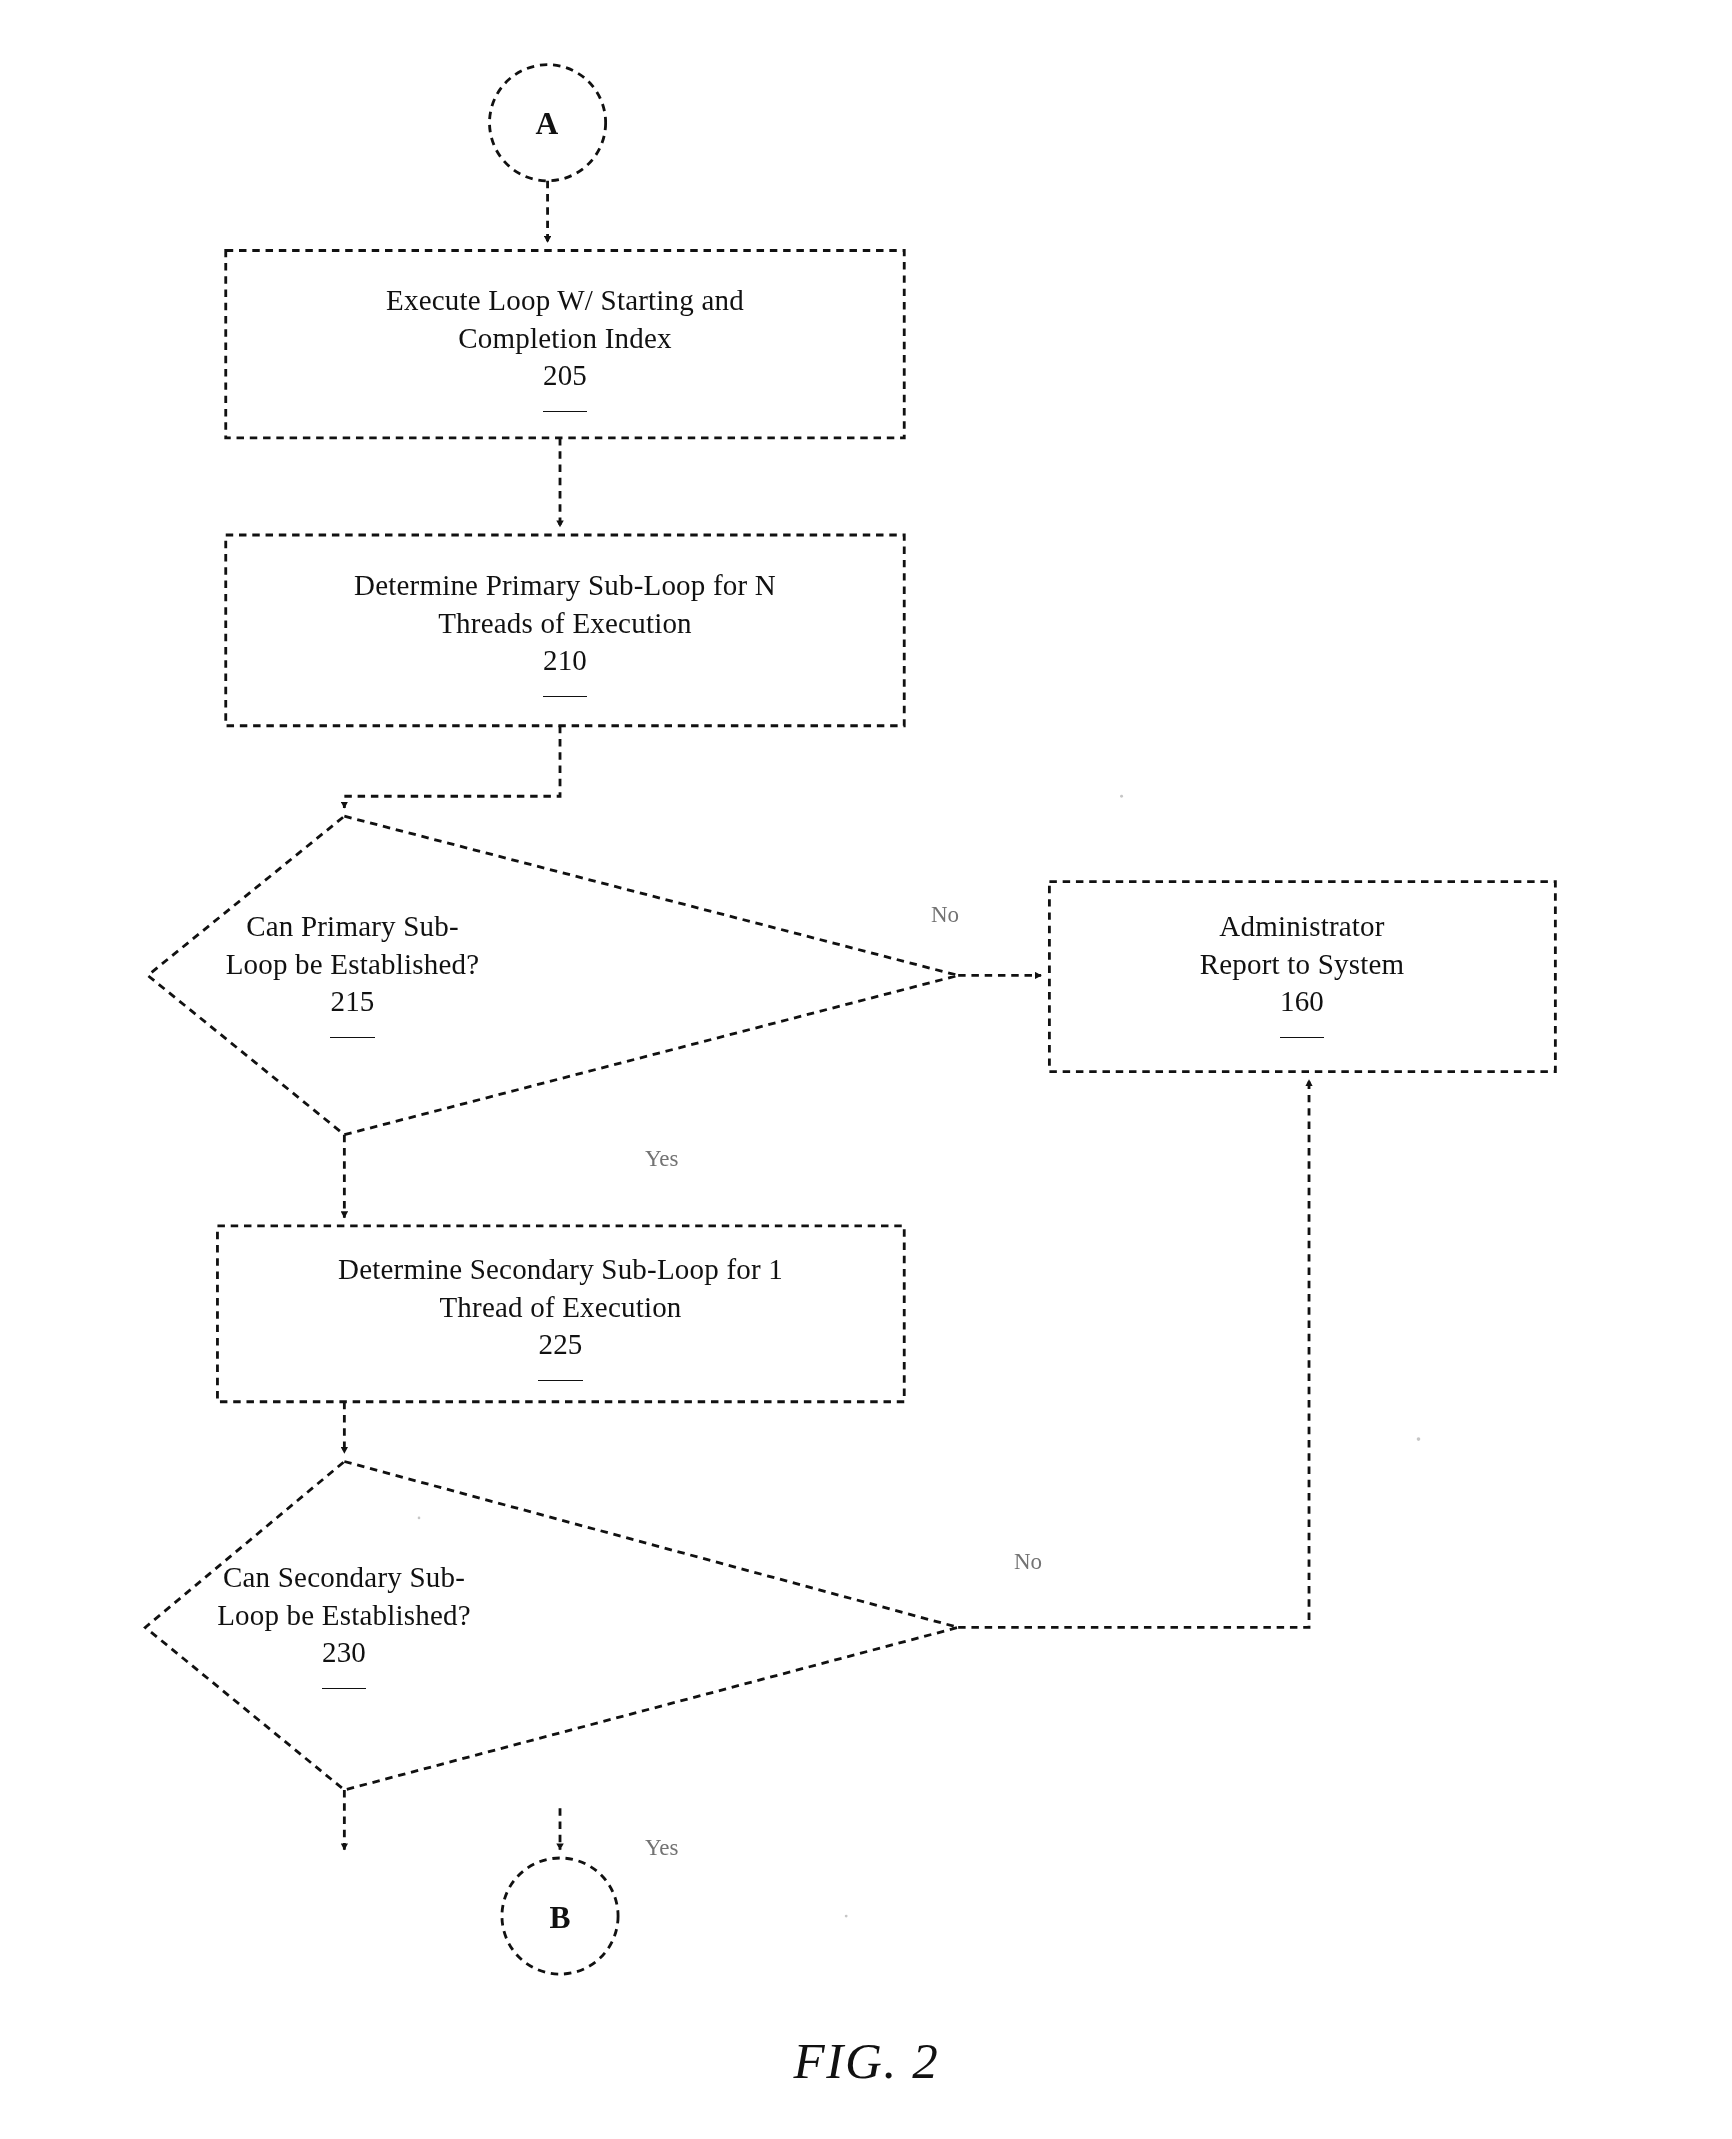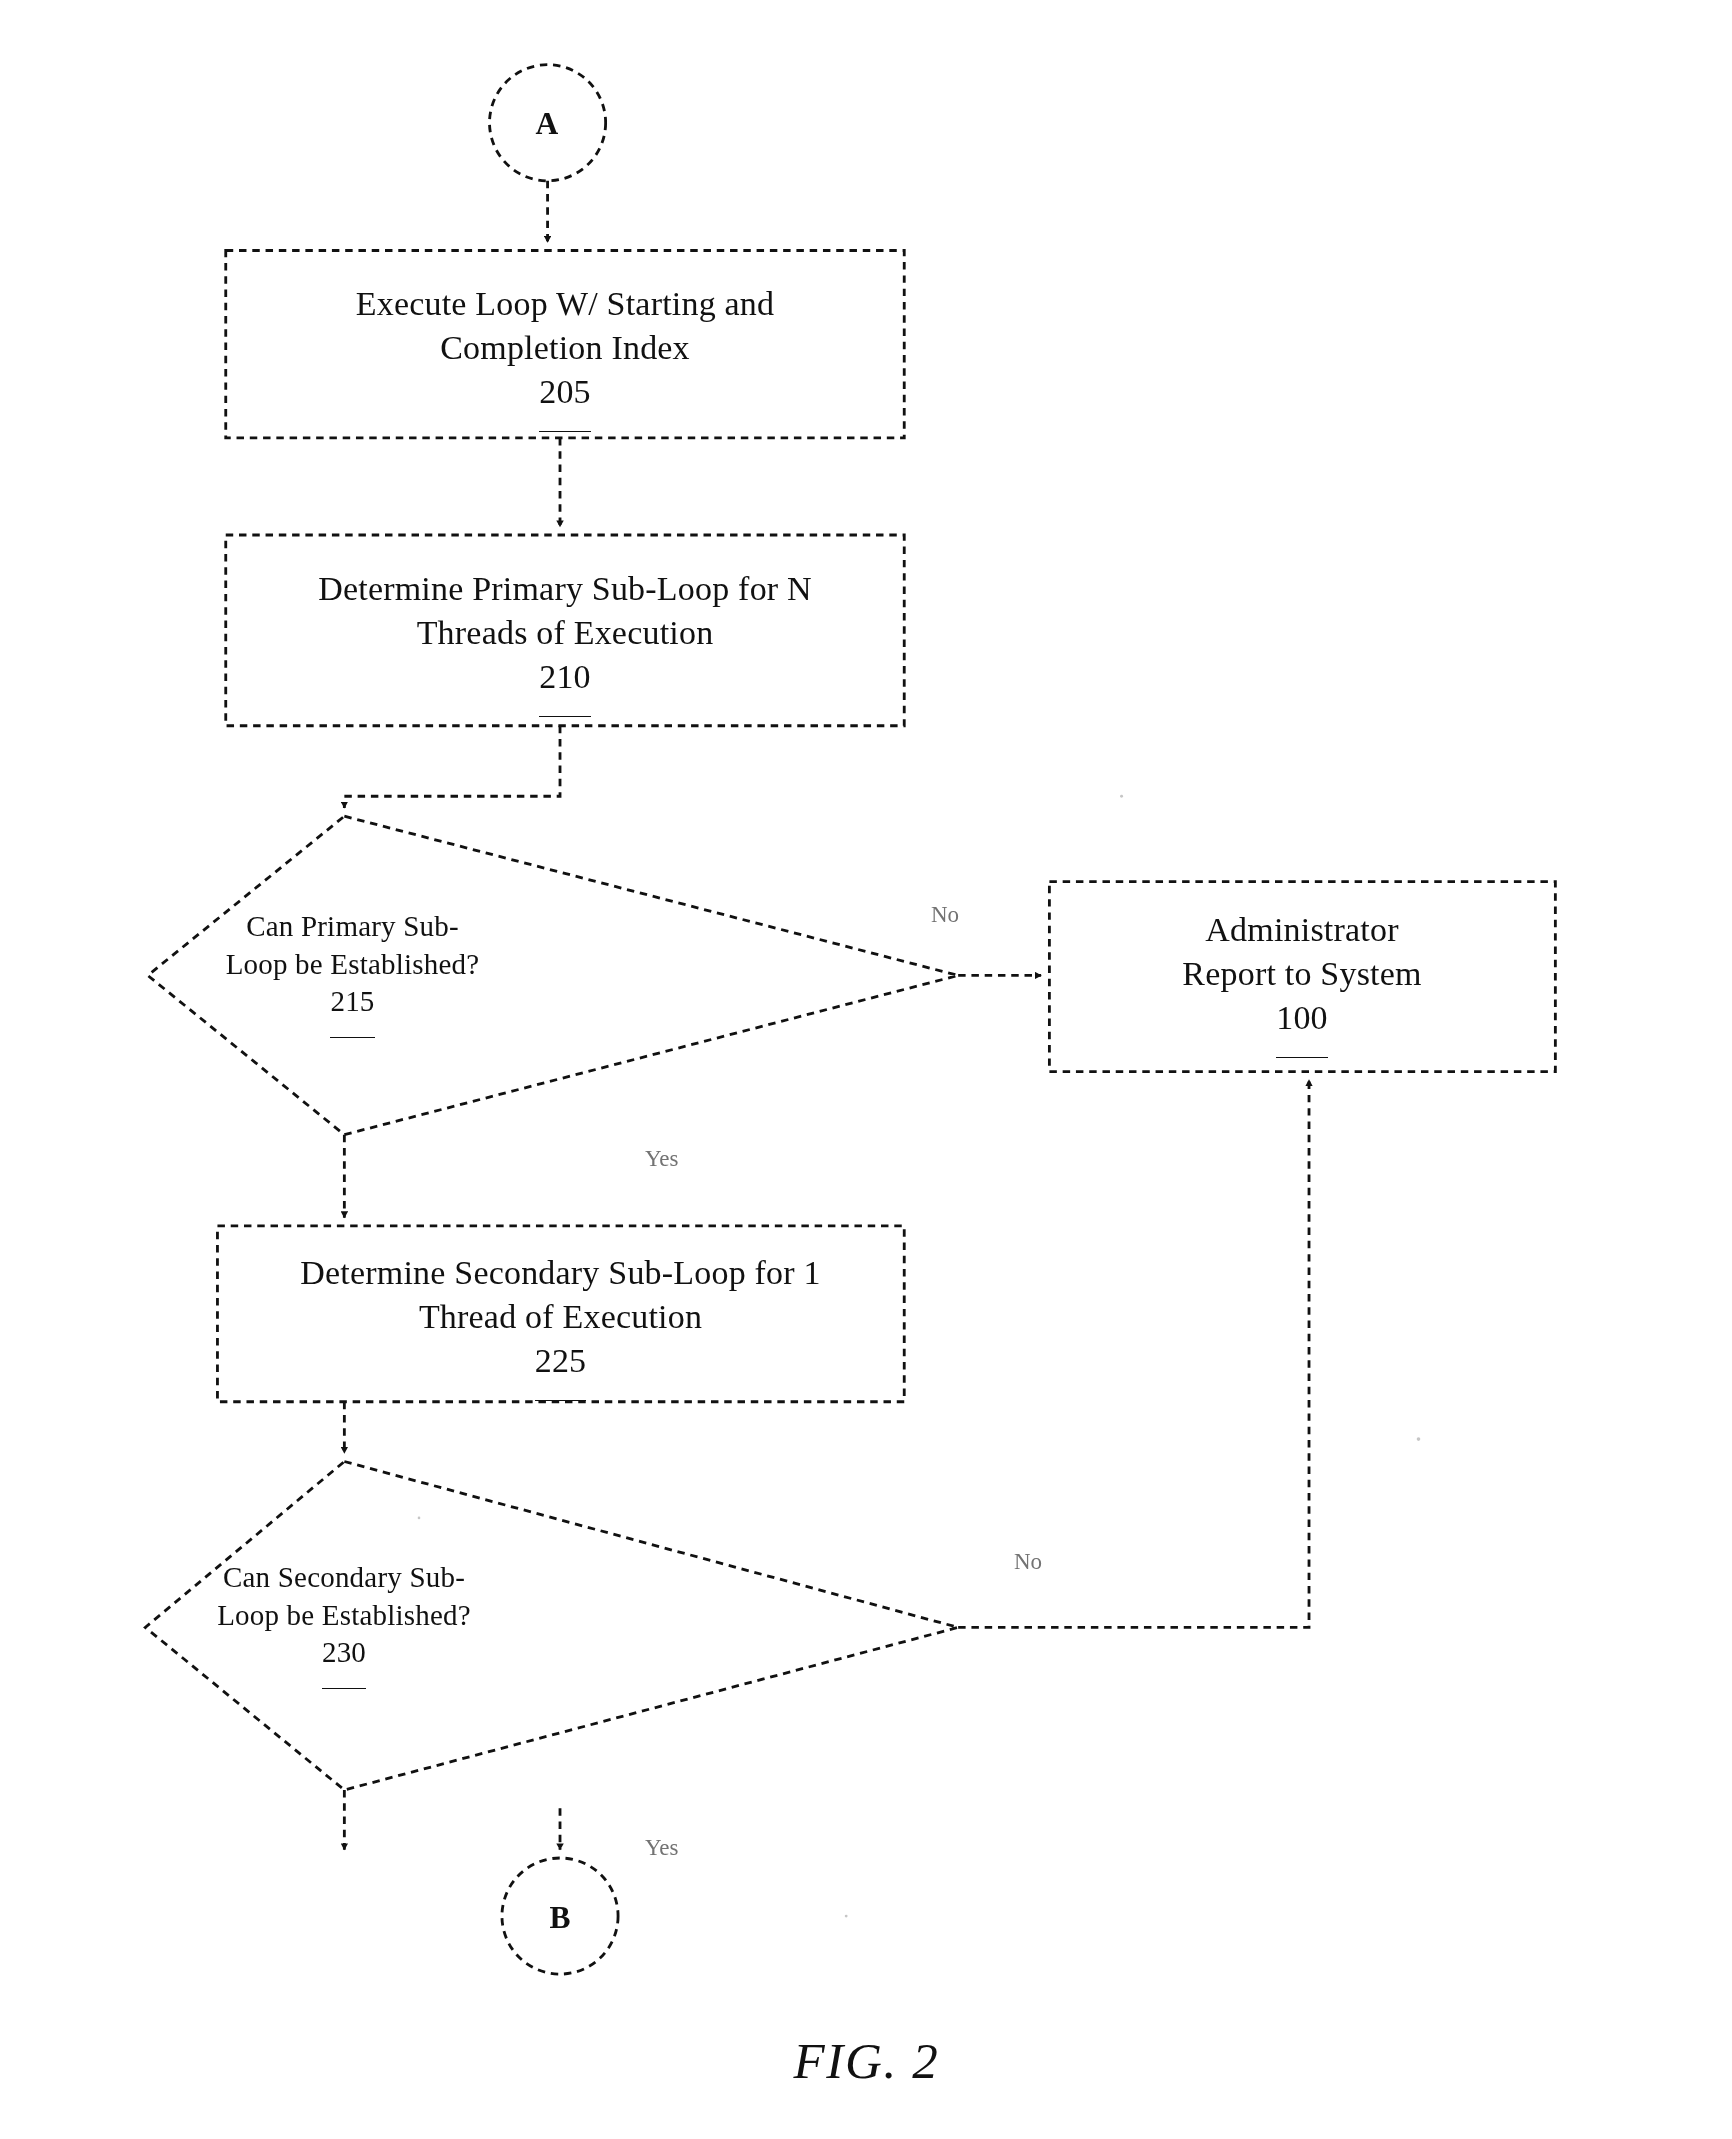--- a/index.html
+++ b/index.html
@@ -36,21 +36,21 @@
   }
   .node-text .line {
     display: block;
     white-space: nowrap;
   }
   .ref-num {
     display: inline-block;
     border-bottom: 1.7px solid #111111;
     padding-bottom: 16px;
   }
-  .box-text { font-size: 34px; }
+  .box-text { font-size: 29px; }
   .diamond-text { font-size: 29px; }
   .connector-letter {
     font-size: 31.5px;
     font-weight: bold;
     text-align: center;
   }
   .edge-label {
     position: absolute;
     font-size: 23px;
     color: #737373;
@@ -150,21 +150,21 @@
 
   <div class="node-text diamond-text" style="left:156px; top:908px; width:393px;">
     <span class="line">Can Primary Sub-</span>
     <span class="line">Loop be Established?</span>
     <span class="line"><span class="ref-num">215</span></span>
   </div>
 
   <div class="node-text box-text" style="left:1049px; top:908px; width:506px;">
     <span class="line">Administrator</span>
     <span class="line">Report to System</span>
-    <span class="line"><span class="ref-num">100</span></span>
+    <span class="line"><span class="ref-num">160</span></span>
   </div>
 
   <div class="node-text box-text" style="left:217px; top:1251px; width:687px;">
     <span class="line">Determine Secondary Sub-Loop for 1</span>
     <span class="line">Thread of Execution</span>
     <span class="line"><span class="ref-num">225</span></span>
   </div>
 
   <div class="node-text diamond-text" style="left:145px; top:1559px; width:398px;">
     <span class="line">Can Secondary Sub-</span>

